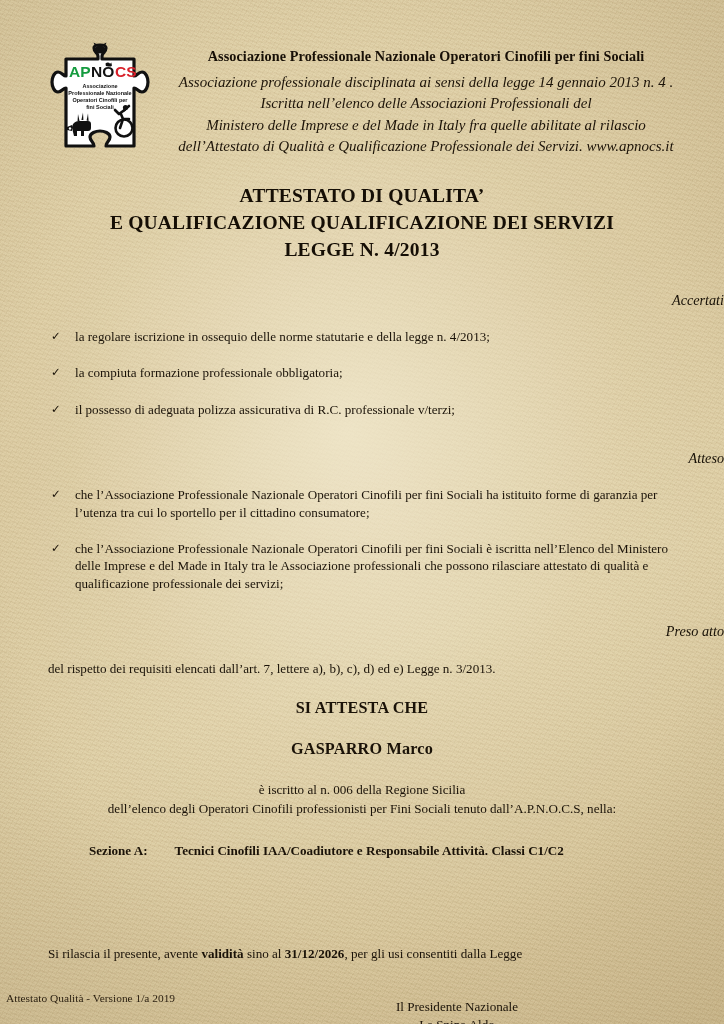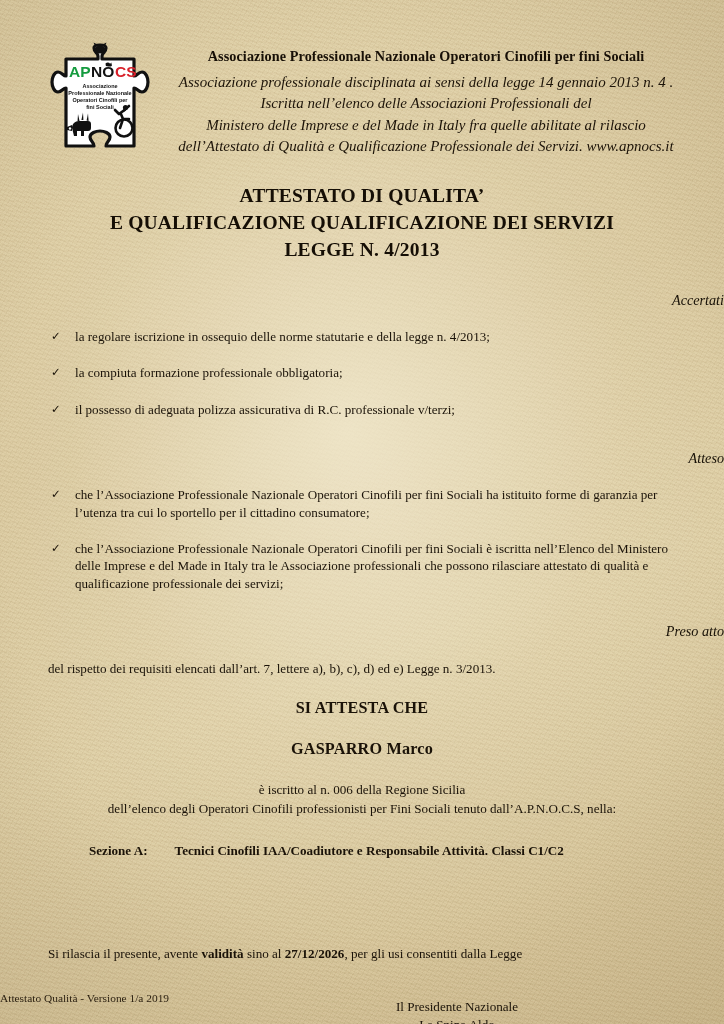--- a/index.html
+++ b/index.html
@@ -185,21 +185,21 @@
     margin-top: 36px;
     text-align: center;
     font-size: 13.1px;
     line-height: 1.38;
     padding-left: 190px;
   }
 
   
   .footer {
     position: absolute;
-    left: 0;
+    left: 6px;
     bottom: 20px;
     font-size: 11.4px;
     color: #2a1f10;
     z-index: 3;
   }
 </style>
 </head>
 <body>
 
 <div id="page">
@@ -309,21 +309,21 @@
       <div>è iscritto al n. 006 della Regione Sicilia</div>
       <div>dell’elenco degli Operatori Cinofili professionisti per Fini Sociali tenuto dall’A.P.N.O.C.S, nella:</div>
     </div>
 
     <div class="sezione-row">
       <span class="sezione-label">Sezione A:</span>
       <span>Tecnici Cinofili IAA/Coadiutore e Responsabile Attività. Classi C1/C2</span>
     </div>
 
     <div class="validity">
-      <span>Si rilascia il presente, avente </span><b>validità</b><span> sino al </span><b>27/12/2026</b><span>, per gli usi consentiti dalla Legge</span>
+      <span>Si rilascia il presente, avente </span><b>validità</b><span> sino al </span><b>31/12/2026</b><span>, per gli usi consentiti dalla Legge</span>
     </div>
 
     <div class="signature">
       <div>Il Presidente Nazionale</div>
       <div>La Spina Aldo</div>
     </div>
 
   </div>
 
   <div class="footer">Attestato Qualità - Versione 1/a 2019</div>

